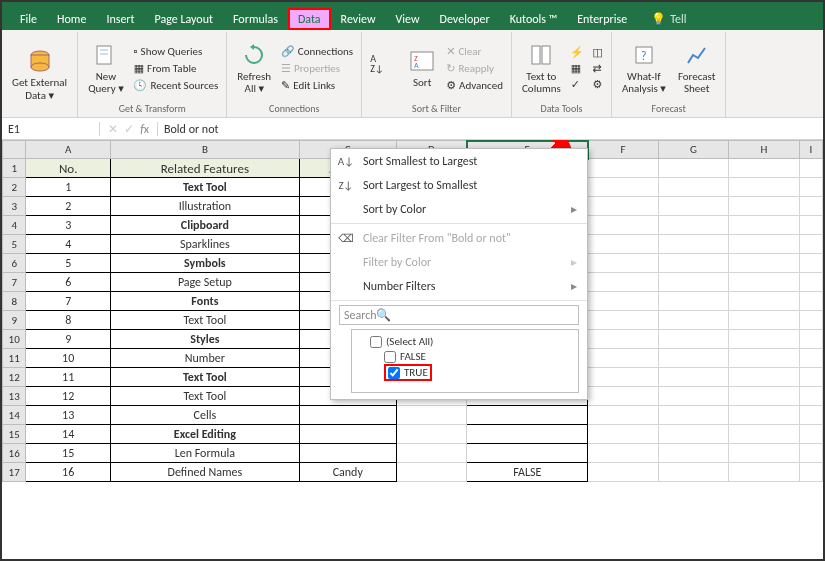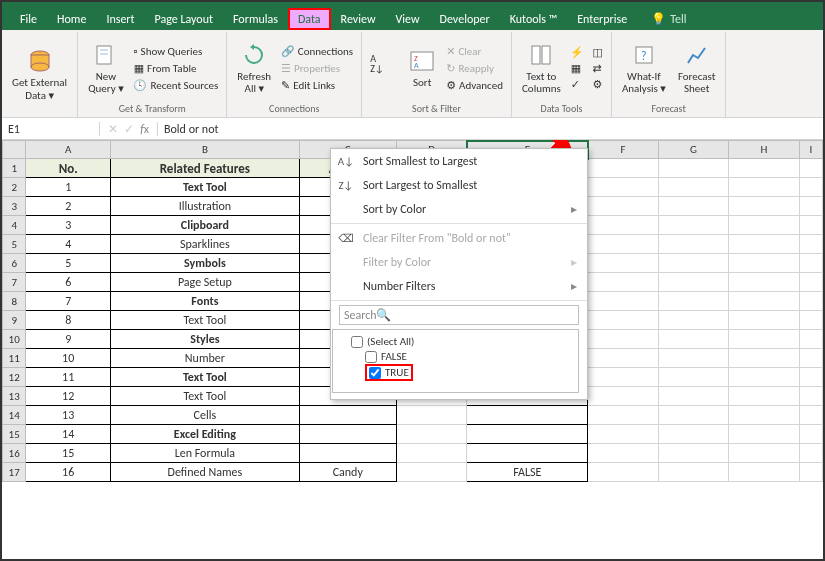--- a/index.html
+++ b/index.html
@@ -26,33 +26,33 @@
 .namebox{width:98px;border-right:1px solid #d4d4d4;padding:0 6px;font-size:12px}
 .fxbtns{display:flex;gap:6px;padding:0 8px;border-right:1px solid #d4d4d4;color:#888}
 .fxval{padding:0 6px;font-size:12px}
 .grid-area{position:relative;overflow:hidden}
 table.sheet{border-collapse:collapse;table-layout:fixed}
 .colhdr th{background:#e6e6e6;border:1px solid #bdbdbd;font-weight:normal;font-size:11px;color:#333;height:18px}
 .rowhdr{background:#e6e6e6;border:1px solid #bdbdbd;font-size:11px;text-align:center;width:24px}
 .selall{background:#e6e6e6;border:1px solid #bdbdbd;width:24px}
 td.cell{border:1px solid #d4d4d4;font-size:12px;text-align:center;height:19px;padding:0 4px}
 td.blk{border:1px solid #000}
-td.hdrcell{background:#ebf1de;font-weight:bold;font-size:13px}
+td.hdrcell{background:#ebf1de;font-weight:normal;font-size:13px}
 td.bold{font-weight:bold}
 .colE-hdr{outline:2px solid #217346;outline-offset:-1px}
 .filterbtn{display:inline-block;width:13px;height:13px;border:1px solid #888;background:#fff;margin-left:4px;vertical-align:middle;position:relative}
 .filterbtn::after{content:"▾";font-size:9px;position:absolute;left:1px;top:-1px;color:#555}
 .filterbtn.hilite{border:2px solid red}
 .dropdown{position:absolute;left:328px;top:8px;width:258px;background:#fff;border:1px solid #bfbfbf;box-shadow:2px 2px 6px rgba(0,0,0,.3);font-size:12px}
 .dd-item{padding:5px 10px 5px 32px;display:flex;align-items:center;gap:6px;position:relative;cursor:pointer}
 .dd-item.dis{color:#aaa}
 .dd-item .ico{position:absolute;left:6px;width:18px;text-align:center;font-size:11px;color:#555}
 .dd-sep{height:1px;background:#e0e0e0;margin:2px 0}
 .dd-search{margin:4px 8px;border:1px solid #bfbfbf;padding:2px 4px;display:flex;align-items:center;color:#888}
-.dd-tree{margin:2px 8px 6px 1px;border:1px solid #bfbfbf;height:64px;padding:4px 18px;font-size:11px}
+.dd-tree{margin:2px 8px 6px 20px;border:1px solid #bfbfbf;height:64px;padding:4px 18px;font-size:11px}
 .chk{display:flex;align-items:center;gap:4px;padding:1px 0}
 .chk input{width:12px;height:12px}
 .chk.hilite{border:2px solid red;display:inline-flex;padding:0 2px}
 .dd-btns{display:flex;gap:8px;justify-content:flex-end;padding:6px 10px}
 .btn{padding:2px 18px;border:1px solid #888;background:#e6e6e6;font-size:12px;cursor:pointer}
 .btn.primary{border:1px solid #2a6fc9}
 .arrow{position:absolute;left:490px;top:-60px;pointer-events:none}
 svg{display:block}
 </style>
 </head>

